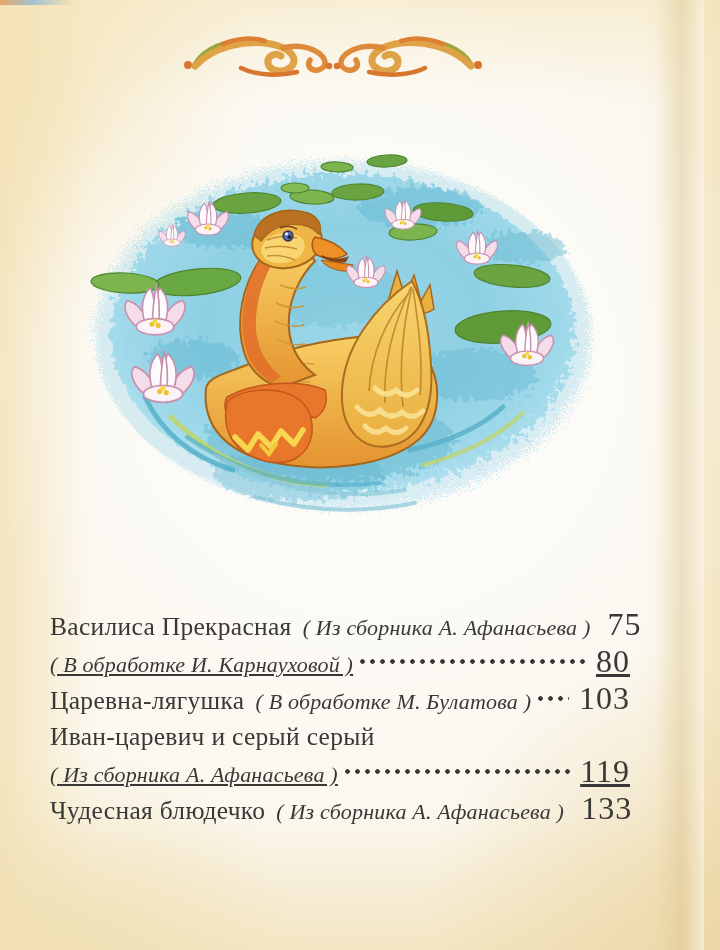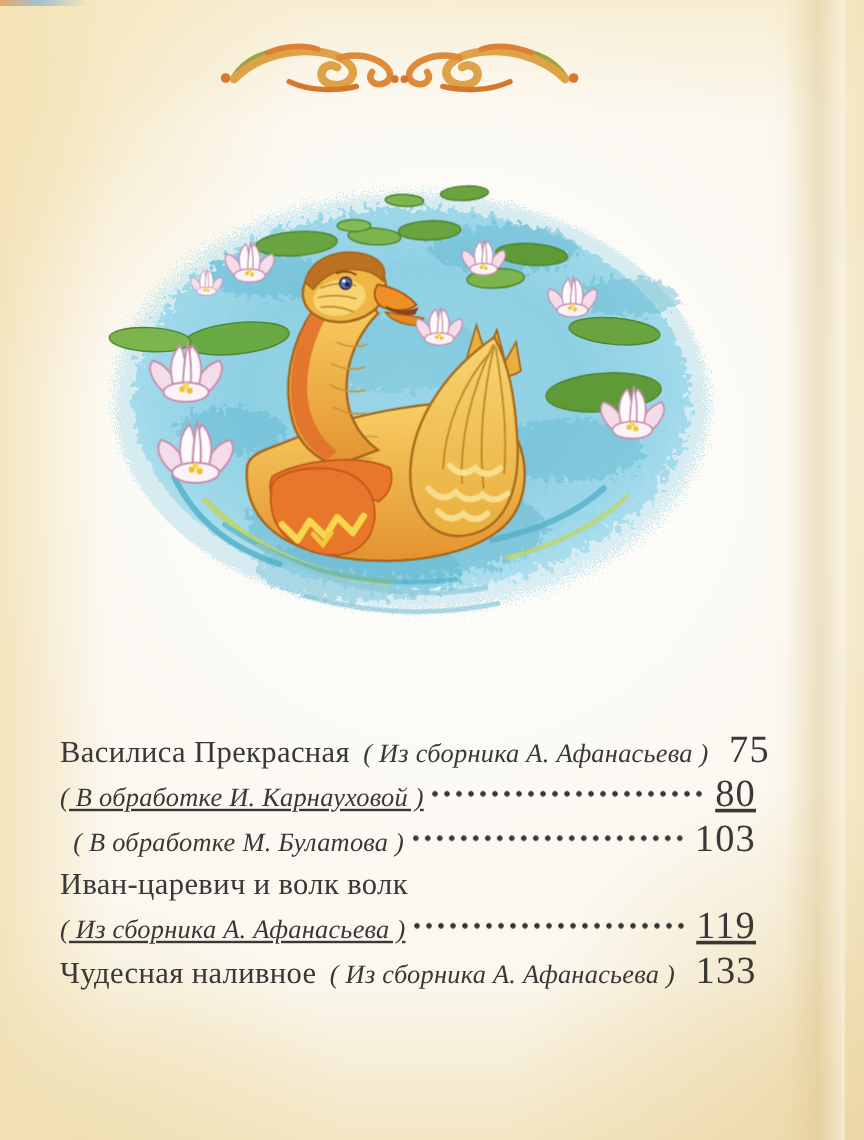--- a/index.html
+++ b/index.html
@@ -220,40 +220,41 @@
     <div class="toc-entry">
       <div class="line line2">
         <span class="n">( В обработке И. Карнауховой )</span>
         <span class="leader"></span>
         <span class="p">80</span>
       </div>
     </div>
 
     <div class="toc-entry">
       <div class="line">
+        <span class="t">Царевна-лягушка</span>
         <span class="n">( В обработке М. Булатова )</span>
         <span class="leader"></span>
         <span class="p">103</span>
       </div>
     </div>
 
     <div class="toc-entry">
       <div class="line">
-        <span class="t">Иван-царевич и волк волк</span>
+        <span class="t">Иван-царевич и серый серый</span>
       </div>
       <div class="line line2">
         <span class="n">( Из сборника А. Афанасьева )</span>
         <span class="leader"></span>
         <span class="p">119</span>
       </div>
     </div>
 
     <div class="toc-entry">
       <div class="line">
-        <span class="t">Чудесная наливное</span>
+        <span class="t">Чудесная блюдечко</span>
         <span class="n">( Из сборника А. Афанасьева )</span>
         <span class="leader"></span>
         <span class="p">133</span>
       </div>
     </div>
   </div>
 
   <div class="crease"></div>
 
 </div>

